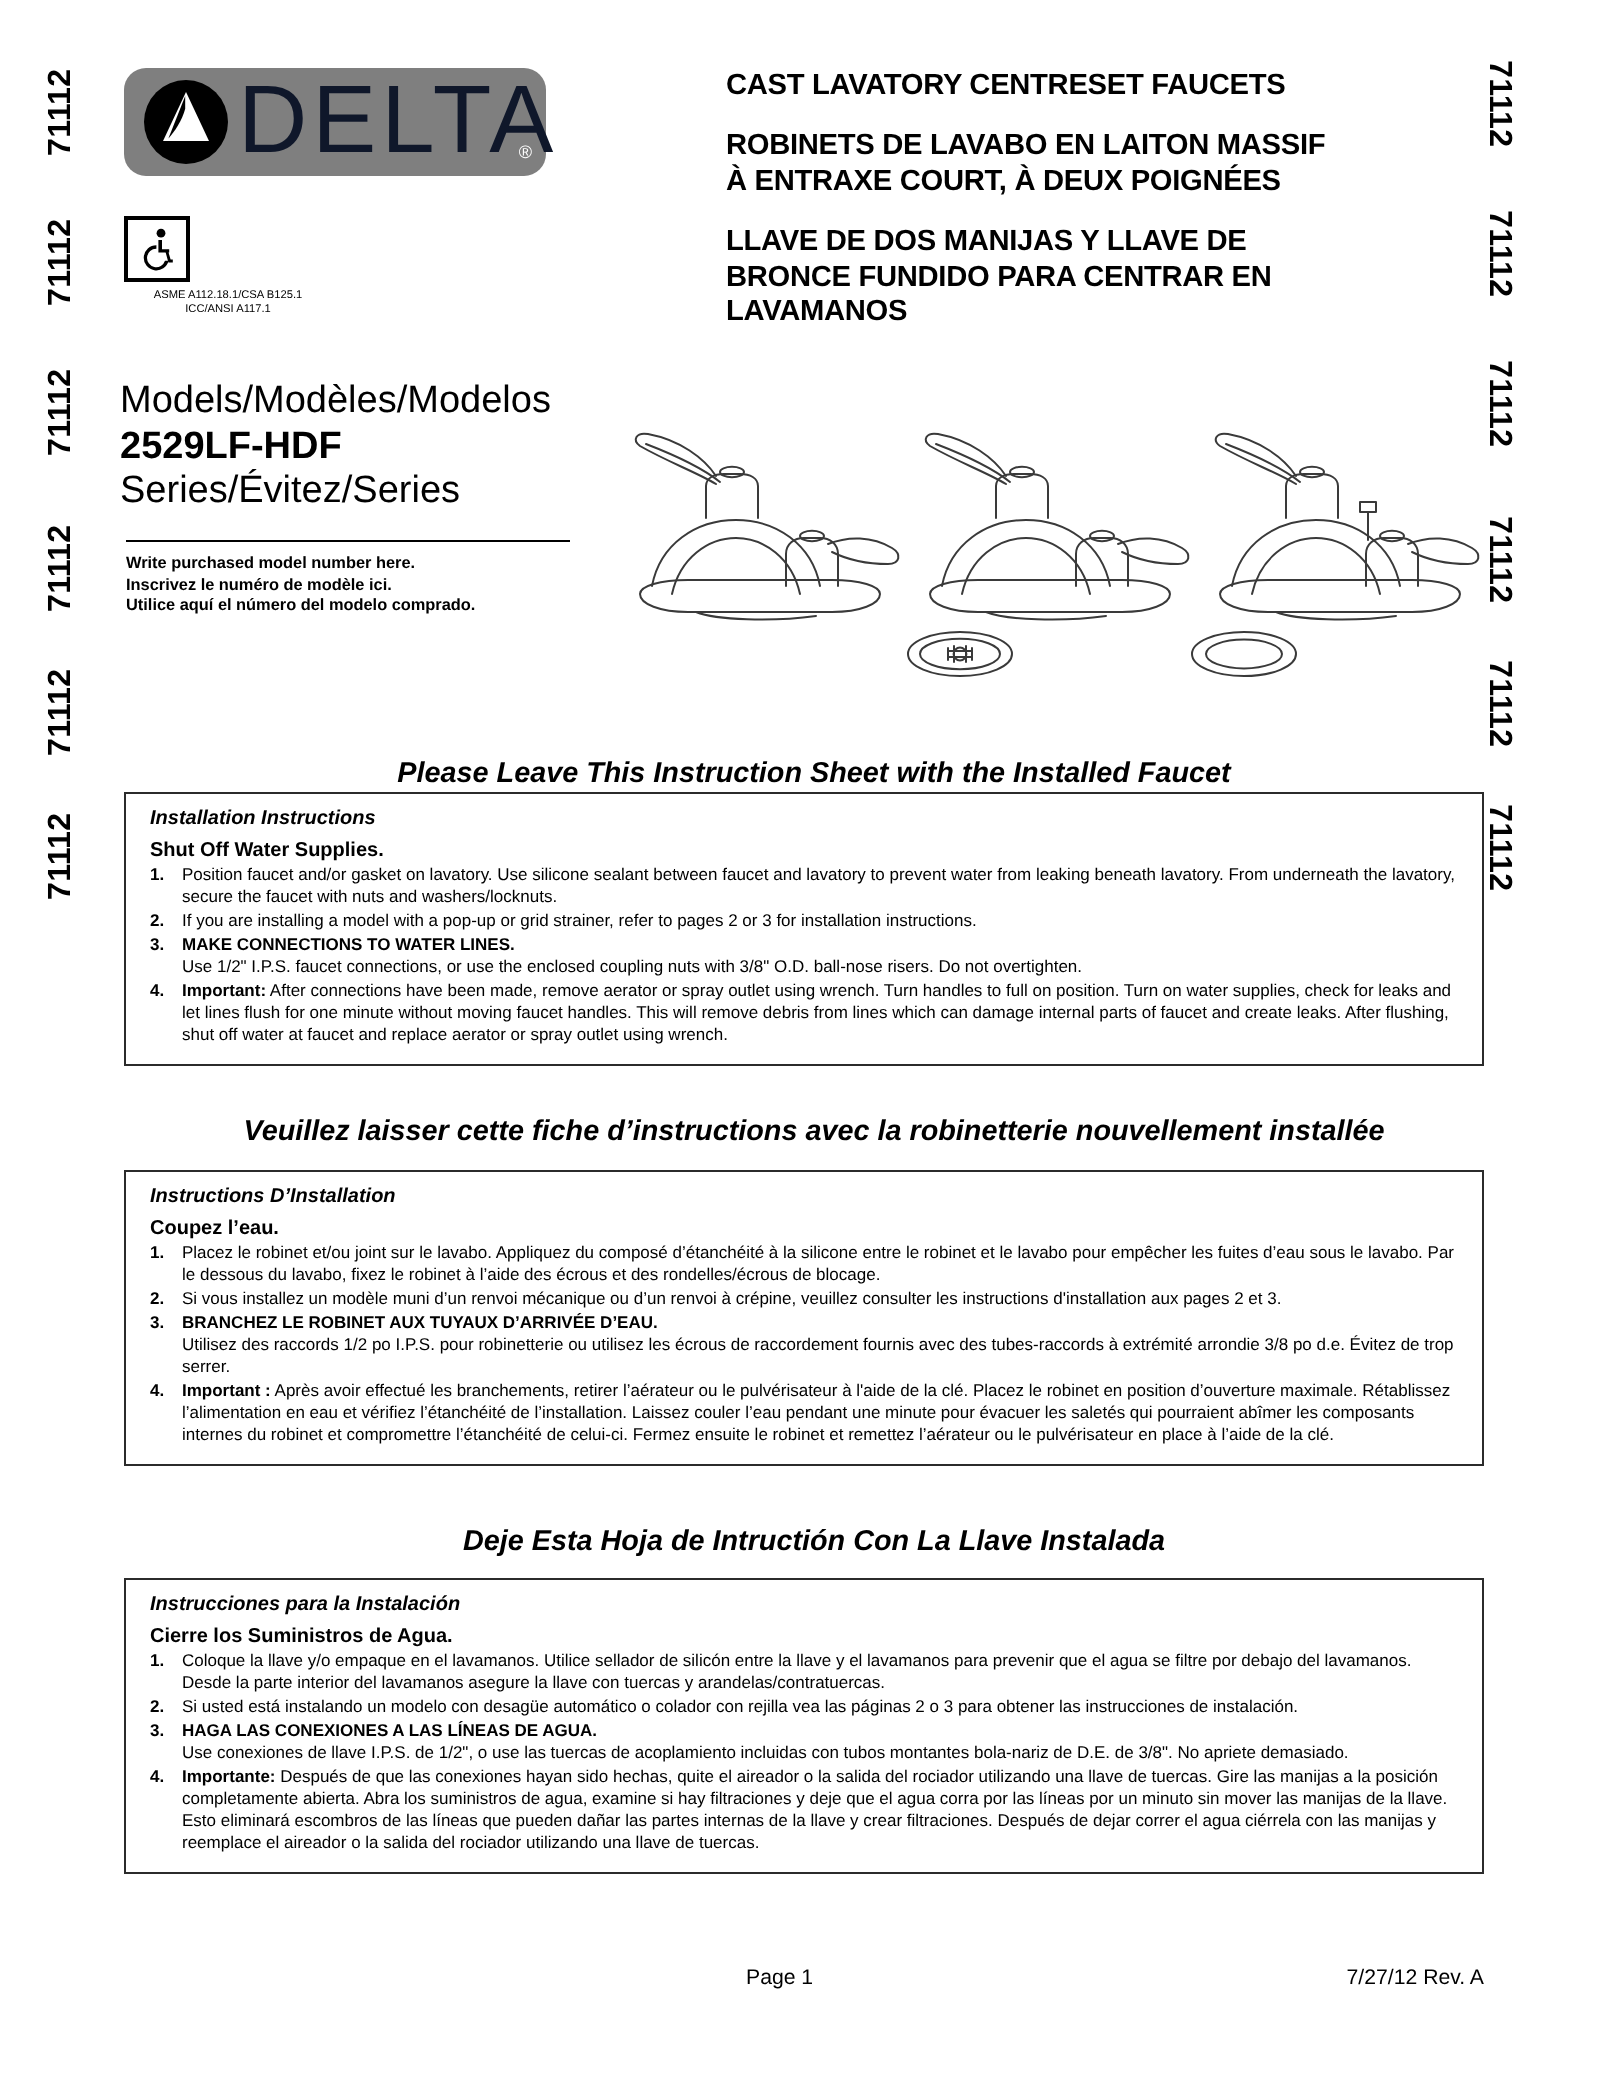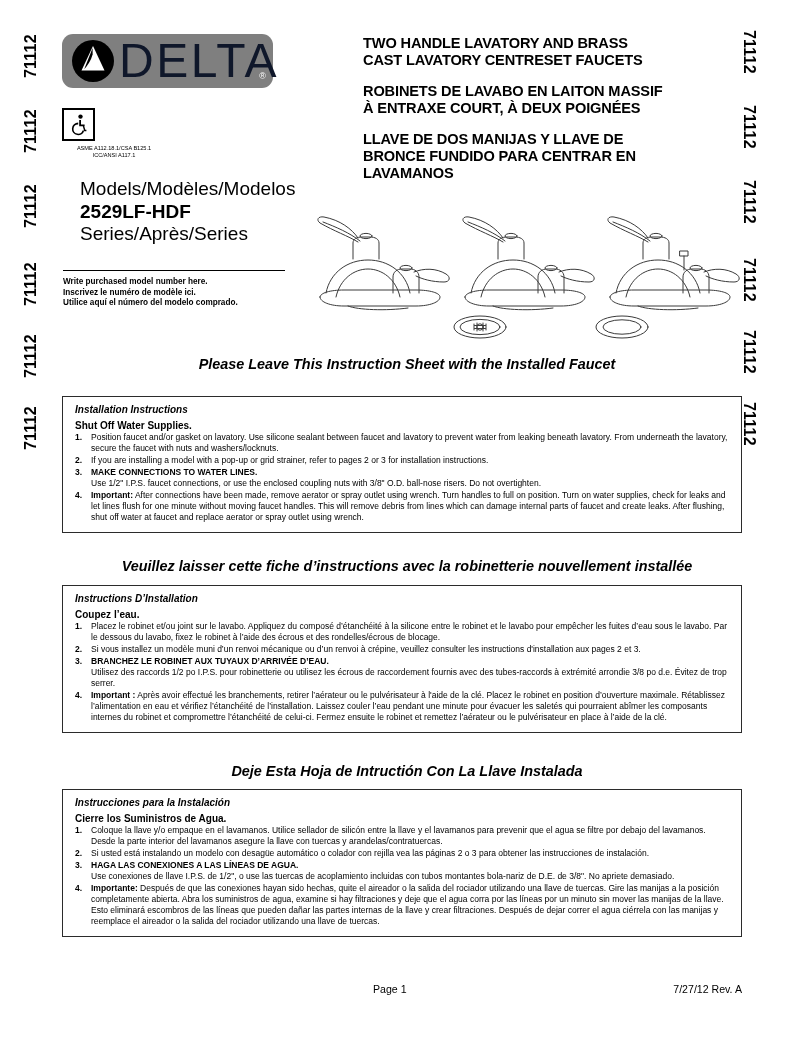--- a/index.html
+++ b/index.html
@@ -55,21 +55,21 @@
     border: 2px solid #000; background: #fff;
     display: flex; align-items: center; justify-content: center;
   }
   .cert-text {
     margin-top: 4px;
     font-size: 5.6px; line-height: 7.2px;
     text-align: center; width: 104px;
     font-family: "Liberation Sans", sans-serif;
   }
 
-  .models { position: absolute; left: 60px; top: 178px; width: 240px; margin-left: 20px; }
+  .models { position: absolute; left: 60px; top: 190px; width: 240px; }
   .models-line1 { font-size: 19px; line-height: 22px; }
   .models-line2 { font-size: 19px; line-height: 23px; font-weight: bold; }
   .models-line3 { font-size: 19px; line-height: 22px; }
 
   .writeline { position: absolute; left: 63px; top: 270px; width: 222px; border-top: 1.3px solid #000; }
   .write-prompt {
     position: absolute; left: 63px; top: 277px; width: 260px;
     font-size: 8.2px; font-weight: bold; line-height: 10.6px;
   }
 
@@ -172,33 +172,32 @@
       </div>
       <div class="cert-text">
         <div>ASME A112.18.1/CSA B125.1</div>
         <div>ICC/ANSI A117.1</div>
       </div>
     </div>
 
     <div class="models">
       <div class="models-line1">Models/Modèles/Modelos</div>
       <div class="models-line2">2529LF-HDF</div>
-      <div class="models-line3">Series/Après/Series</div>
+      <div class="models-line3">Series/Évitez/Series</div>
     </div>
 
     <div class="writeline"></div>
     <div class="write-prompt">
       <div>Write purchased model number here.</div>
       <div>Inscrivez le numéro de modèle ici.</div>
       <div>Utilice aquí el número del modelo comprado.</div>
     </div>
 
     <div class="title-block">
       <div class="title-group">
-        <div>TWO HANDLE LAVATORY AND BRASS</div>
         <div>CAST LAVATORY CENTRESET FAUCETS</div>
       </div>
       <div class="title-group">
         <div>ROBINETS DE LAVABO EN LAITON MASSIF</div>
         <div>À ENTRAXE COURT, À DEUX POIGNÉES</div>
       </div>
       <div class="title-group">
         <div>LLAVE DE DOS MANIJAS Y LLAVE DE</div>
         <div>BRONCE FUNDIDO PARA CENTRAR EN</div>
         <div>LAVAMANOS</div>
@@ -263,21 +262,21 @@
 
           <g transform="translate(300,118)">
             <ellipse cx="26" cy="11" rx="26" ry="11"></ellipse>
             <ellipse cx="26" cy="11" rx="19" ry="7.2"></ellipse>
           </g>
         </g>
       </svg>
     </div>
   </div>
 
-  <div class="banner" style="top:356px">Please Leave This Instruction Sheet with the Installed Faucet</div>
+  <div class="banner" style="top:379px">Please Leave This Instruction Sheet with the Installed Faucet</div>
 
   <div class="box" id="box-en" style="top:396px">
     <div class="box-title">Installation Instructions</div>
     <div class="box-sub">Shut Off Water Supplies.</div>
     <ol class="steps">
         <li><span class="num">1.</span><span>Position faucet and/or gasket on lavatory.  Use silicone sealant between faucet and lavatory to prevent water from leaking beneath lavatory.  From underneath the lavatory, secure the faucet with nuts and washers/locknuts.</span></li>
         <li><span class="num">2.</span><span>If you are installing a model with a pop-up or grid strainer, refer to pages 2 or 3 for installation instructions.</span></li>
         <li><span class="num">3.</span><span class="cap sub-line">MAKE CONNECTIONS TO WATER LINES.</span><span>Use 1/2" I.P.S. faucet connections, or use the enclosed coupling nuts with 3/8" O.D. ball-nose risers.  Do not overtighten.</span></li>
         <li><span class="num">4.</span><span class="b">Important:</span><span> After connections have been made, remove aerator or spray outlet using wrench.  Turn handles to full on position.  Turn on water supplies, check for leaks and let lines flush for one minute without moving faucet handles.  This will remove debris from lines which can damage internal parts of faucet and create leaks.  After flushing, shut off water at faucet and replace aerator or spray outlet using wrench.</span></li>
       </ol>

